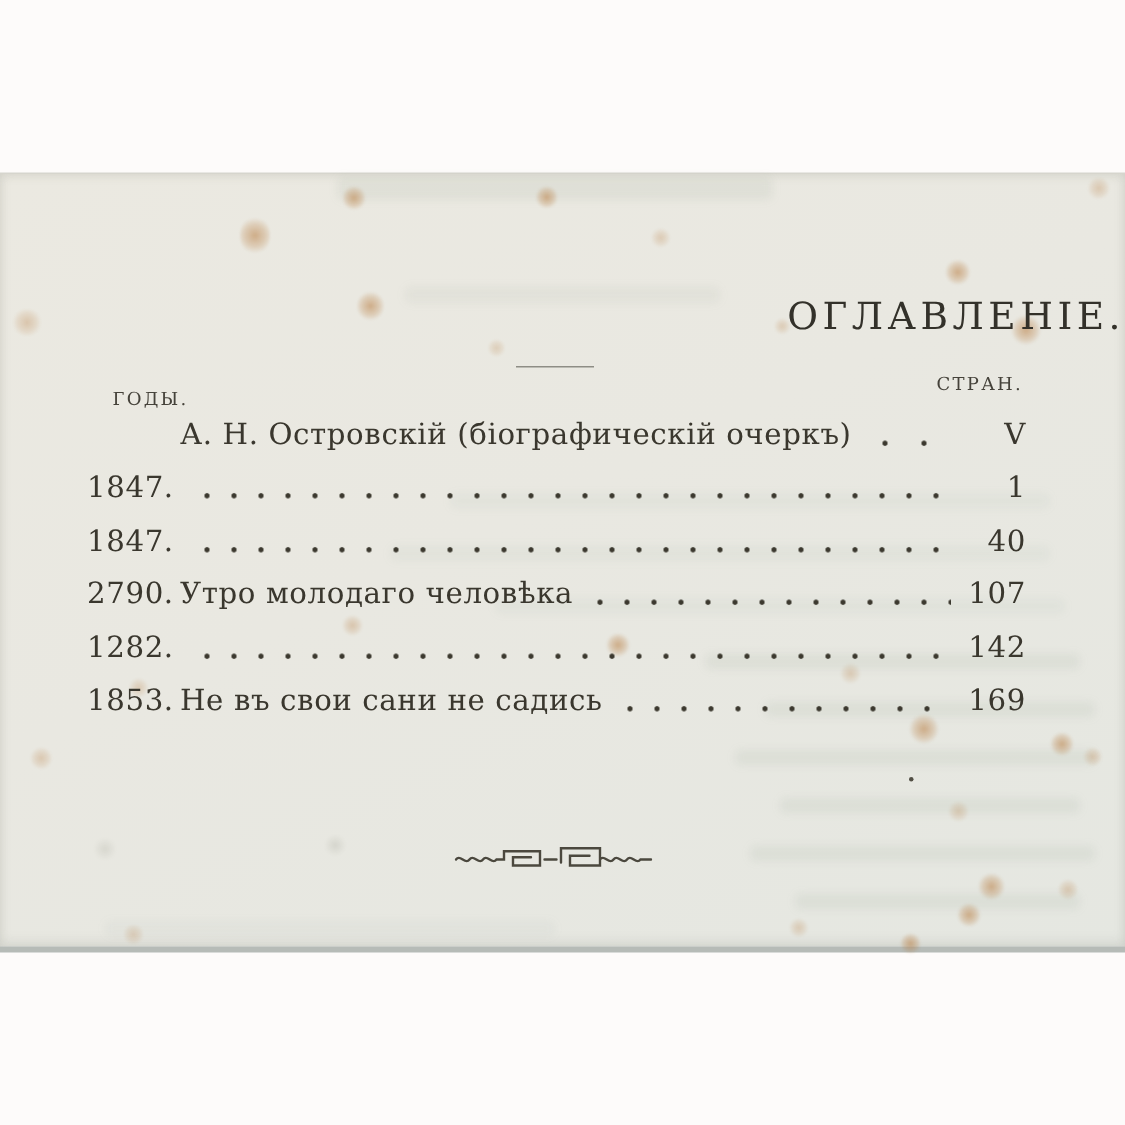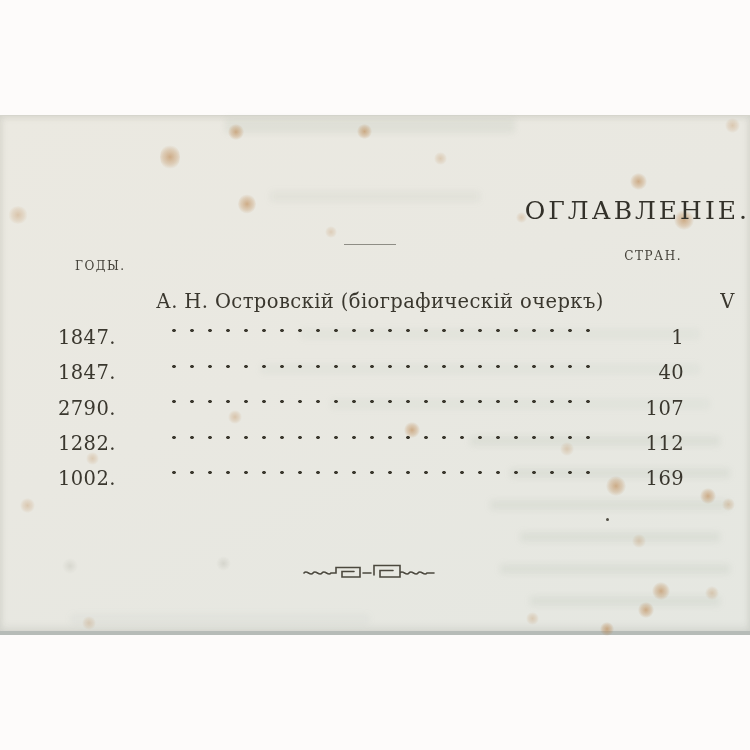--- a/index.html
+++ b/index.html
@@ -49,26 +49,25 @@
   }
   .col-head.years { left: 58px; top: 143px; margin-left: 17px; }
   .col-head.pages { right: 68px; top: 133px; }
   
   .toc {
     position: absolute;
     top: 162px; left: 58px; right: 66px;
   }
   .toc-row {
     display: flex;
-    align-items: flex-end;
+    align-items: flex-start;
     height: 35.4px;
     font-size: 19.5px;
     letter-spacing: 0.4px;
     color: #3a372e;
-    gap: 36px;
     --dotgap: 18px;
   }
   .toc-row:first-child { --dotgap: 26px; }
   .toc-year {
     flex: 0 0 62px;
     white-space: nowrap;
   }
   .toc-title { white-space: nowrap; }
   .toc-leader {
     flex: 1 1 auto;
@@ -186,32 +185,34 @@
       </div>
 
       <div class="toc-row">
         <span class="toc-year">1847.</span>
         <span class="toc-leader"></span>
         <span class="toc-page">40</span>
       </div>
 
       <div class="toc-row">
         <span class="toc-year">2790.</span>
+        <span class="toc-title">Утро молодаго человѣка</span>
         <span class="toc-leader"></span>
         <span class="toc-page">107</span>
       </div>
 
       <div class="toc-row">
         <span class="toc-year">1282.</span>
         <span class="toc-leader"></span>
-        <span class="toc-page">112</span>
-      </div>
-
-      <div class="toc-row">
-        <span class="toc-year">1002.</span>
+        <span class="toc-page">142</span>
+      </div>
+
+      <div class="toc-row">
+        <span class="toc-year">1853.</span>
+        <span class="toc-title">Не въ свои сани не садись</span>
         <span class="toc-leader"></span>
         <span class="toc-page">169</span>
       </div>
 
     </div>
 
     <div class="ornament">
       <svg width="132" height="22" viewBox="0 0 132 22" xmlns="http://www.w3.org/2000/svg">
         <path d="M1 12 C4 8,7 16,10 12 C13 8,16 16,19 12 C22 8,25 16,28 12 L33 12
                  L33 6.5 L57 6.5 L57 16 L39 16 L39 10.5 L51 10.5

